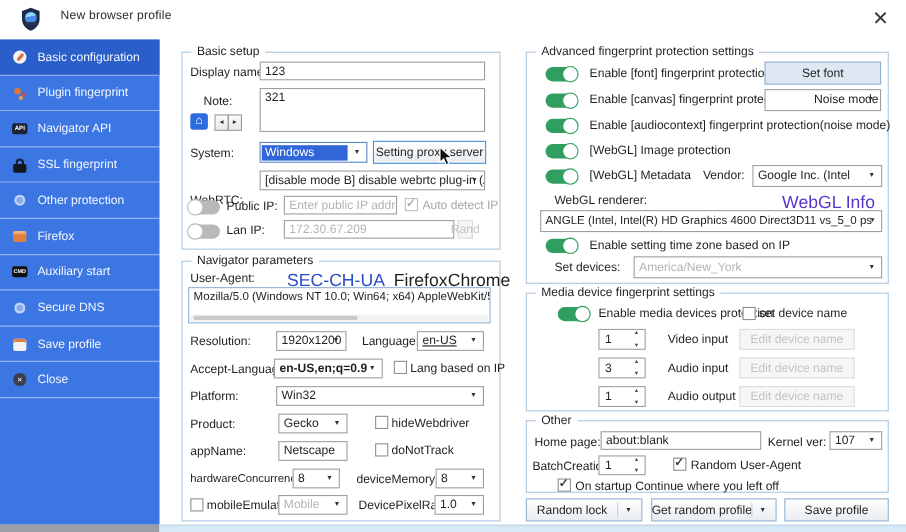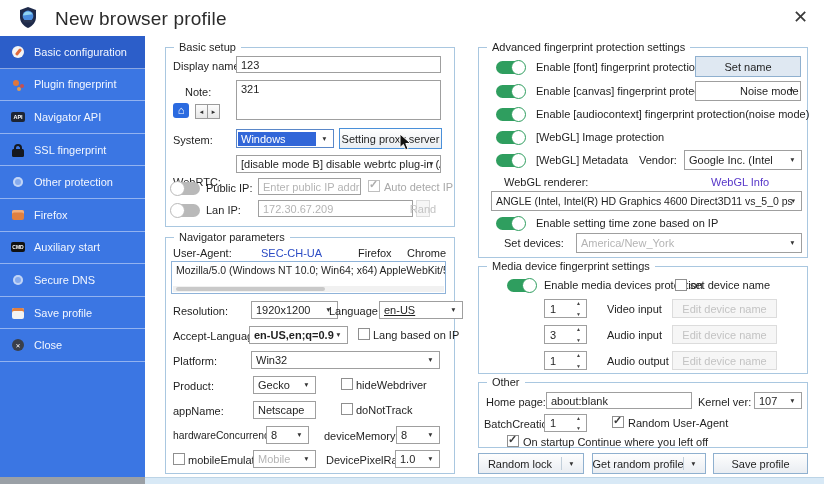--- a/index.html
+++ b/index.html
@@ -1,20 +1,20 @@
 <!DOCTYPE html>
 <html><head>
 <meta charset="utf-8">
 <style>
   html,body{margin:0;padding:0;background:#e8e8e8;}
   *{font-family:"Liberation Sans", sans-serif;}
   .win{position:relative;width:824px;height:484px;background:#ffffff;overflow:hidden;}
   
   .titlebar{position:absolute;left:0;top:0;width:824px;height:36px;background:#fff;}
-  .title{position:absolute;left:55px;top:8px;font-size:19px;color:#2b2b2b;letter-spacing:.2px;}
+  .title{position:absolute;left:55px;top:8px;font-size:11px;color:#2b2b2b;letter-spacing:.2px;}
   .close-x{position:absolute;right:16px;top:6px;font-size:18px;color:#3a3a3a;cursor:pointer;}
   .logo{position:absolute;left:18px;top:6px;}
   
   .sidebar{position:absolute;left:0;top:36px;width:145px;height:441px;background:#3b76e3;}
   .sb-item{box-sizing:border-box;height:32.6px;display:flex;align-items:center;padding-left:10px;gap:8px;border-bottom:1px solid rgba(255,255,255,.45);cursor:pointer;}
   .sb-item.selected{background:#2c5ec9;}
   .sb-label{font-size:11px;color:#f2f6ff;white-space:nowrap;}
   .sb-ic{position:relative;width:16px;height:16px;flex:0 0 16px;display:flex;align-items:center;justify-content:center;}
   .compass-icon::before{content:"";position:absolute;left:2px;top:2px;width:12px;height:12px;border-radius:50%;background:#f4f4f4;}
   .compass-icon::after{content:"";position:absolute;left:6.5px;top:4px;width:3px;height:8px;background:#e06a3c;transform:rotate(40deg);border-radius:2px;}
@@ -56,21 +56,21 @@
   .chk.gray::after{color:#aeaeae;}
   .tg{position:absolute;width:29px;height:13px;border-radius:7px;cursor:pointer;}
   .tg::after{content:"";position:absolute;top:-1px;width:15px;height:15px;border-radius:50%;background:#fff;box-sizing:border-box;}
   .tg.on{background:#2f9e5f;}
   .tg.on::after{right:-1px;border:1.5px solid #2f9e5f;}
   .tg.off{background:#b9b9b9;}
   .tg.off::after{left:-1px;border:1.5px solid #b9b9b9;}
   .spin{position:absolute;box-sizing:border-box;background:#fff;border:1px solid #9f9f9f;font-size:11px;color:#1f1f1f;display:flex;align-items:center;padding-left:5px;}
   .spin::before{content:"▲";position:absolute;right:5px;top:0px;font-size:5px;color:#444;}
   .spin::after{content:"▼";position:absolute;right:5px;bottom:0px;font-size:5px;color:#444;}
-  .link{position:absolute;font-size:11px;white-space:nowrap;cursor:pointer;}
+  .link{position:absolute;font-size:16px;white-space:nowrap;cursor:pointer;}
   .sel .hl{background:#3166d8;color:#fff;padding:1px 3px;margin-left:-3px;min-width:72px;}
   .house-btn{position:absolute;width:16px;height:15px;background:#2b6be0;border-radius:3px;display:flex;align-items:center;justify-content:center;color:#fff;font-size:11px;cursor:pointer;}
   .house-btn::after{content:"⌂";margin-top:-1px;}
   .arrow-btns{position:absolute;display:flex;cursor:pointer;}
   .arrow-btns span{width:11px;height:13px;border:1px solid #9a9a9a;background:linear-gradient(#fcfcfc,#e7e7e7);display:flex;align-items:center;justify-content:center;font-size:6px;color:#333;}
   .arrow-btns span+span{margin-left:-1px;}
   .ua-track{position:absolute;left:1px;right:1px;bottom:1px;height:6px;background:#f1f1f1;}
   .ua-thumb{position:absolute;left:3px;top:1px;width:55%;height:4px;background:#c9c9c9;border-radius:2px;}
   .cursor-svg{position:absolute;left:399px;top:133px;z-index:5;}
 </style>
@@ -187,23 +187,23 @@
     <span class="link" style="left:241px;top:9px;color:#1f1f1f;">Chrome</span>
 
     <div class="box area blueborder" style="left:5px;top:23px;width:275px;height:33px;font-size:10.5px;">
       <span>Mozilla/5.0 (Windows NT 10.0; Win64; x64) AppleWebKit/537.36 (KH-</span>
       <span class="ua-track">
           <span class="ua-thumb"></span>
         </span>
     </div>
 
     <span class="lbl" style="left:7px;top:67px;">Resolution:</span>
-    <div class="box sel" style="left:85px;top:63px;width:87px;height:18px;text-align:center;">1920x1200</div>
+    <div class="box sel" style="left:85px;top:63px;width:64px;height:18px;text-align:center;">1920x1200</div>
     <span class="lbl" style="left:163px;top:67px;">Language:</span>
-    <div class="box sel" style="left:213px;top:63px;width:84px;height:18px;text-decoration:underline;">en-US</div>
+    <div class="box sel" style="left:213px;top:63px;width:61px;height:18px;text-decoration:underline;">en-US</div>
 
     <span class="lbl" style="left:7px;top:92px;">Accept-Language:</span>
     <div class="box sel" style="left:83px;top:88px;width:99px;height:18px;font-weight:bold;">en-US,en;q=0.9</div>
     <span class="chk" style="left:192px;top:90px;"></span>
     <span class="lbl" style="left:207px;top:91px;">Lang based on IP</span>
 
     <span class="lbl" style="left:7px;top:117px;">Platform:</span>
     <div class="box sel" style="left:85px;top:113px;width:189px;height:18px;">Win32</div>
 
     <span class="lbl" style="left:7px;top:142px;">Product:</span>
@@ -226,21 +226,21 @@
     <div class="box sel dis" style="left:87px;top:212px;width:63px;height:18px;">Mobile</div>
     <span class="lbl" style="left:160px;top:216px;">DevicePixelRatio:</span>
     <div class="box sel" style="left:229px;top:212px;width:45px;height:18px;">1.0</div>
   </div>
 
   <div class="group" style="left:478px;top:47px;width:330px;height:211px;">
     <span class="legend">Advanced fingerprint protection settings</span>
 
     <span class="tg on" style="left:17px;top:13px;"></span>
     <span class="lbl" style="left:57px;top:13px;">Enable [font] fingerprint protection</span>
-    <div class="btn" style="left:216px;top:8px;width:106px;height:21px;background:#dfe8f2;">Set name</div>
+    <div class="btn" style="left:216px;top:8px;width:106px;height:21px;background:#dfe8f2;">Set font</div>
 
     <span class="tg on" style="left:17px;top:37px;"></span>
     <span class="lbl" style="left:57px;top:37px;">Enable [canvas] fingerprint protection</span>
     <div class="box sel" style="left:216px;top:33px;width:106px;height:20px;padding-left:44px;">Noise mode B</div>
 
     <span class="tg on" style="left:17px;top:60px;"></span>
     <span class="lbl" style="left:57px;top:60px;">Enable [audiocontext] fingerprint  protection(noise mode)</span>
 
     <span class="tg on" style="left:17px;top:83px;"></span>
     <span class="lbl" style="left:57px;top:83px;">[WebGL] Image protection</span>

